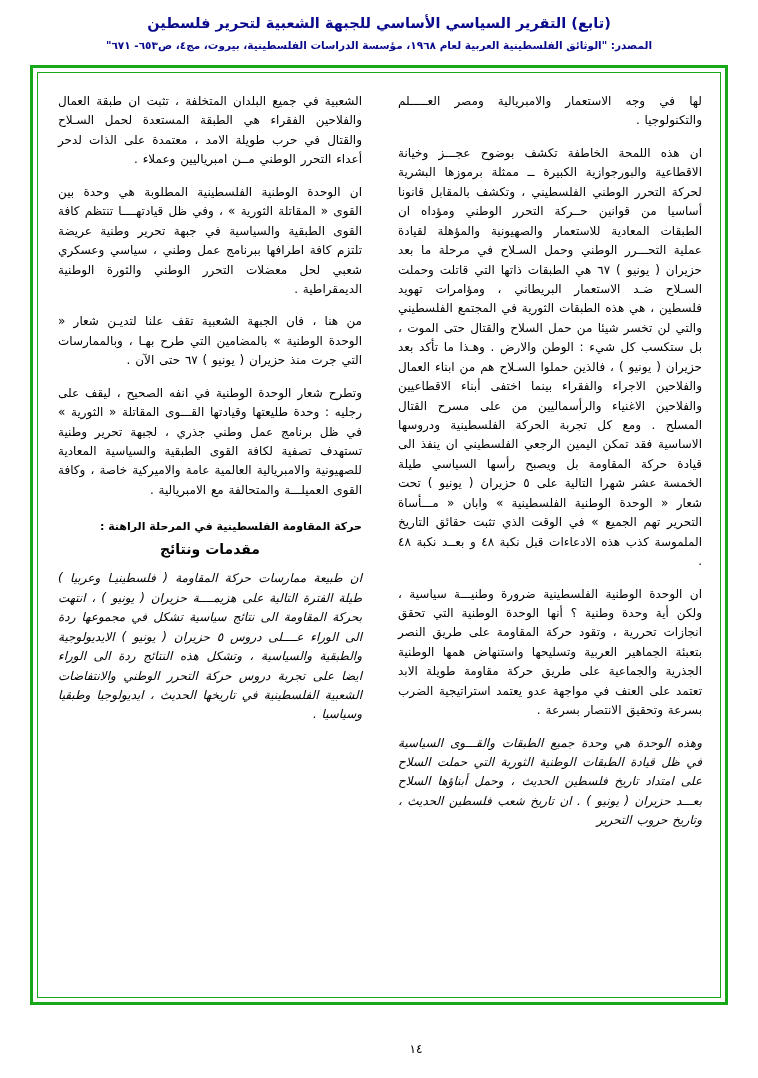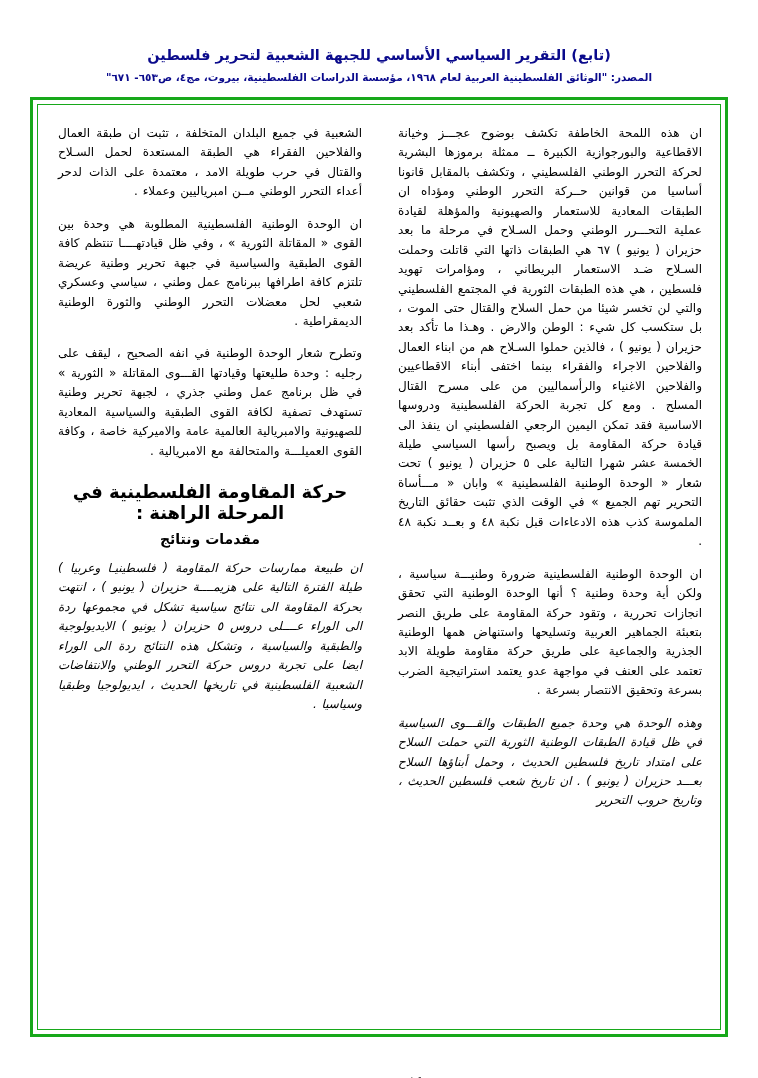--- a/index.html
+++ b/index.html
@@ -20,21 +20,20 @@
     width: 758px;
     height: 1078px;
     position: relative;
     box-sizing: border-box;
   }
 
   
   .doc-header {
     text-align: center;
     padding-top: 14px;
-    margin-top: 32px;
   }
   .doc-title {
     font-size: 14.5px;
     font-weight: bold;
     color: #0a0a8c;
     letter-spacing: 0;
     line-height: 1.3;
     direction: rtl;
   }
   .doc-source {
@@ -93,23 +92,22 @@
     direction: rtl;
     word-spacing: 1px;
   }
   p.para.last {
     margin-bottom: 0;
     font-style: italic;
   }
 
   h3.section-head {
     margin: 20px 0 8px 0;
-    font-size: 18px;
+    font-size: 11px;
     font-weight: bold;
-    text-align: center;
     direction: rtl;
   }
   h4.sub-head {
     margin: 0 0 12px 0;
     font-size: 14px;
     font-weight: bold;
     text-align: center;
     direction: rtl;
   }
 
@@ -135,28 +133,30 @@
     <div class="doc-source">المصدر: "الوثائق الفلسطينية العربية لعام ١٩٦٨، مؤسسة الدراسات الفلسطينية، بيروت، مج٤، ص٦٥٣- ٦٧١"</div>
   </div>
 
   <div class="frame">
     <div class="frame-inner"></div>
   </div>
 
   <div class="columns">
 
     <div class="col">
+      <p class="para">لها في وجه الاستعمار والامبريالية ومصر العـــــلم والتكنولوجيا .</p>
       <p class="para">ان هذه اللمحة الخاطفة تكشف بوضوح عجـــز وخيانة الاقطاعية والبورجوازية الكبيرة ــ ممثلة برموزها البشرية لحركة التحرر الوطني الفلسطيني ، وتكشف بالمقابل قانونا أساسيا من قوانين حــركة التحرر الوطني ومؤداه ان الطبقات المعادية للاستعمار والصهيونية والمؤهلة لقيادة عملية التحـــرر الوطني وحمل السـلاح في مرحلة ما بعد حزيران ( يونيو ) ٦٧ هي الطبقات ذاتها التي قاتلت وحملت السـلاح ضـد الاستعمار البريطاني ، ومؤامرات تهويد فلسطين ، هي هذه الطبقات الثورية في المجتمع الفلسطيني والتي لن تخسر شيئا من حمل السلاح والقتال حتى الموت ، بل ستكسب كل شيء : الوطن والارض . وهـذا ما تأكد بعد حزيران ( يونيو ) ، فالذين حملوا السـلاح هم من ابناء العمال والفلاحين الاجراء والفقراء بينما اختفى أبناء الاقطاعيين والفلاحين الاغنياء والرأسماليين من على مسرح القتال المسلح . ومع كل تجربة الحركة الفلسطينية ودروسها الاساسية فقد تمكن اليمين الرجعي الفلسطيني ان ينفذ الى قيادة حركة المقاومة بل ويصبح رأسها السياسي طيلة الخمسة عشر شهرا التالية على ٥ حزيران ( يونيو ) تحت شعار « الوحدة الوطنية الفلسطينية » وابان « مـــأساة التحرير تهم الجميع » في الوقت الذي تثبت حقائق التاريخ الملموسة كذب هذه الادعاءات قبل نكبة ٤٨ و بعــد نكبة ٤٨ .</p>
       <p class="para">ان الوحدة الوطنية الفلسطينية ضرورة وطنيـــة سياسية ، ولكن أية وحدة وطنية ؟ أنها الوحدة الوطنية التي تحقق انجازات تحررية ، وتقود حركة المقاومة على طريق النصر بتعبئة الجماهير العربية وتسليحها واستنهاض همها الوطنية الجذرية والجماعية على طريق حركة مقاومة طويلة الابد تعتمد على العنف في مواجهة عدو يعتمد استراتيجية الضرب بسرعة وتحقيق الانتصار بسرعة .</p>
       <p class="para last">وهذه الوحدة هي وحدة جميع الطبقات والقـــوى السياسية في ظل قيادة الطبقات الوطنية الثورية التي حملت السلاح على امتداد تاريخ فلسطين الحديث ، وحمل أبناؤها السلاح بعـــد حزيران ( يونيو ) . ان تاريخ شعب فلسطين الحديث ، وتاريخ حروب التحرير</p>
     </div>
 
     <div class="col">
       <p class="para">الشعبية في جميع البلدان المتخلفة ، تثبت ان طبقة العمال والفلاحين الفقراء هي الطبقة المستعدة لحمل السـلاح والقتال في حرب طويلة الامد ، معتمدة على الذات لدحر أعداء التحرر الوطني مــن امبرياليين وعملاء .</p>
       <p class="para">ان الوحدة الوطنية الفلسطينية المطلوبة هي وحدة بين القوى « المقاتلة الثورية » ، وفي ظل قيادتهــــا تنتظم كافة القوى الطبقية والسياسية في جبهة تحرير وطنية عريضة تلتزم كافة اطرافها ببرنامج عمل وطني ، سياسي وعسكري شعبي لحل معضلات التحرر الوطني والثورة الوطنية الديمقراطية .</p>
+      <p class="para">من هنا ، فان الجبهة الشعبية تقف علنا لتديـن شعار « الوحدة الوطنية » بالمضامين التي طرح بهـا ، وبالممارسات التي جرت منذ حزيران ( يونيو ) ٦٧ حتى الآن .</p>
       <p class="para">وتطرح شعار الوحدة الوطنية في انفه الصحيح ، ليقف على رجليه : وحدة طليعتها وقيادتها القـــوى المقاتلة « الثورية » في ظل برنامج عمل وطني جذري ، لجبهة تحرير وطنية تستهدف تصفية لكافة القوى الطبقية والسياسية المعادية للصهيونية والامبريالية العالمية عامة والاميركية خاصة ، وكافة القوى العميلـــة والمتحالفة مع الامبريالية .</p>
       <h3 class="section-head">حركة المقاومة الفلسطينية في المرحلة الراهنة :</h3>
       <h4 class="sub-head">مقدمات ونتائج</h4>
       <p class="para last">ان طبيعة ممارسات حركة المقاومة ( فلسطينيـا وعربيا ) طيلة الفترة التالية على هزيمــــة حزيران ( يونيو ) ، انتهت بحركة المقاومة الى نتائج سياسية تشكل في مجموعها ردة الى الوراء عــــلى دروس ٥ حزيران ( يونيو ) الايديولوجية والطبقية والسياسية ، وتشكل هذه النتائج ردة الى الوراء ايضا على تجربة دروس حركة التحرر الوطني والانتفاضات الشعبية الفلسطينية في تاريخها الحديث ، ايديولوجيا وطبقيا وسياسيا .</p>
     </div>
 
   </div>
 
   <div class="page-number">١٤</div>
 

